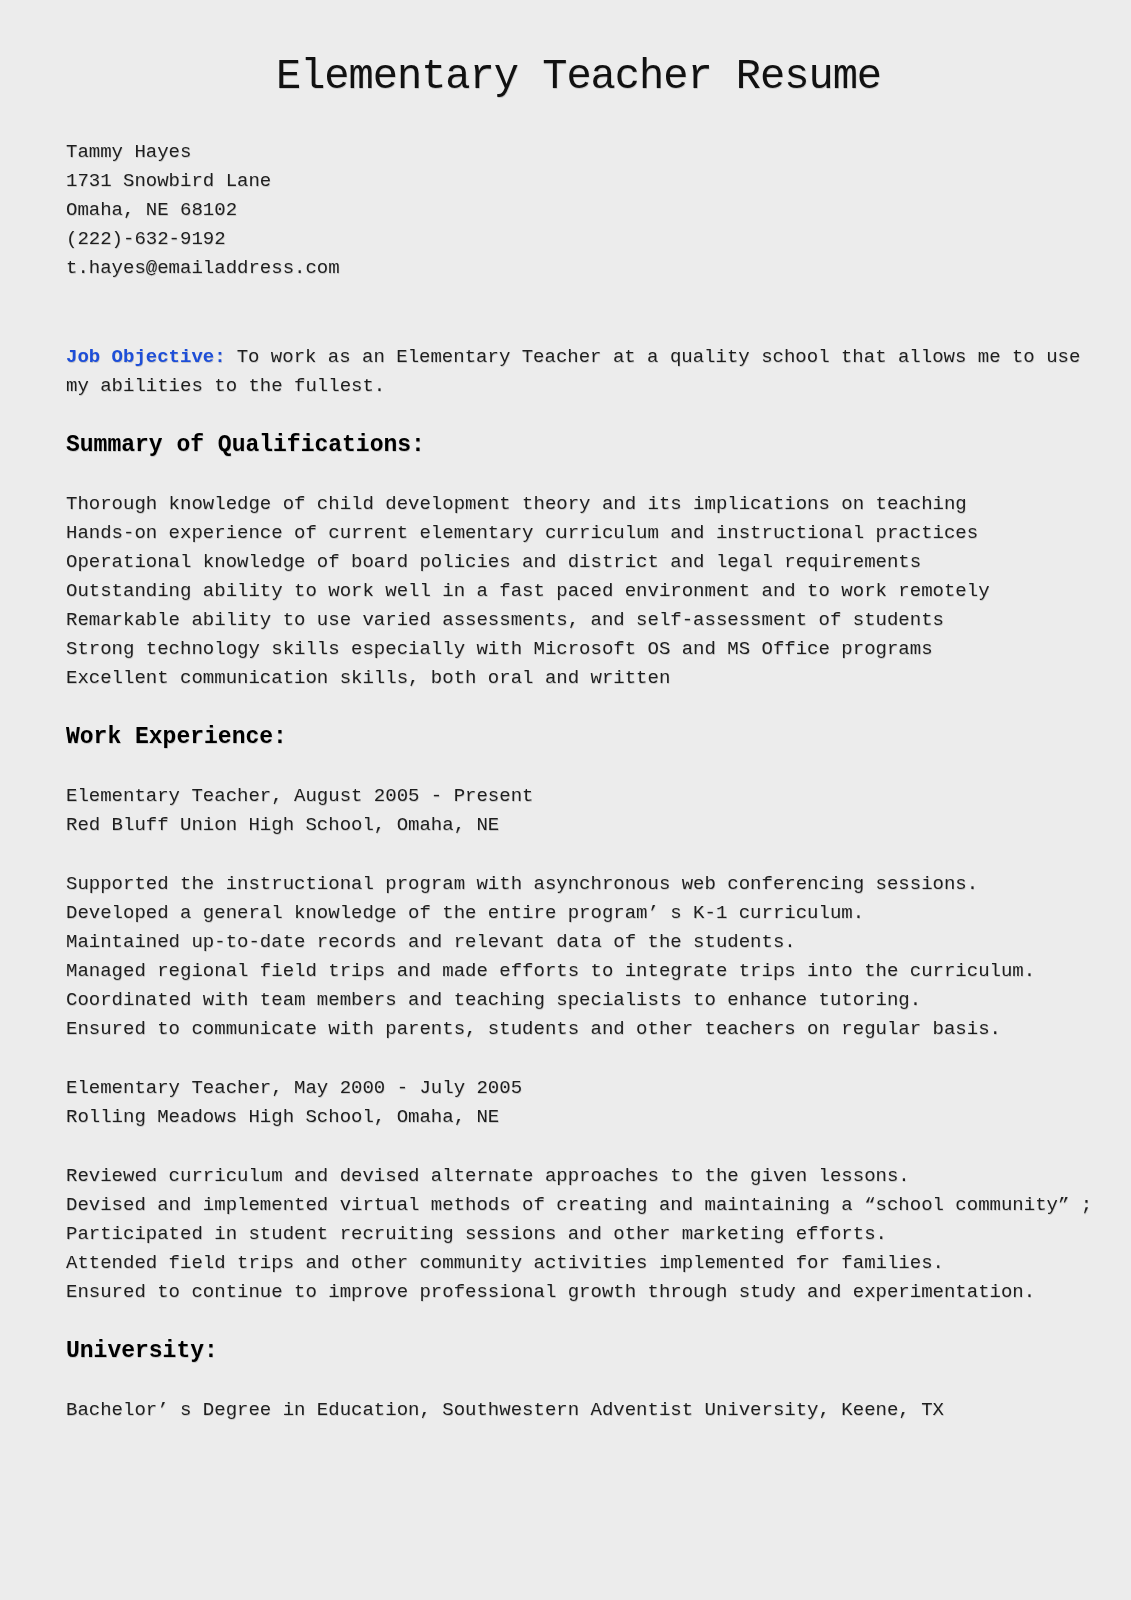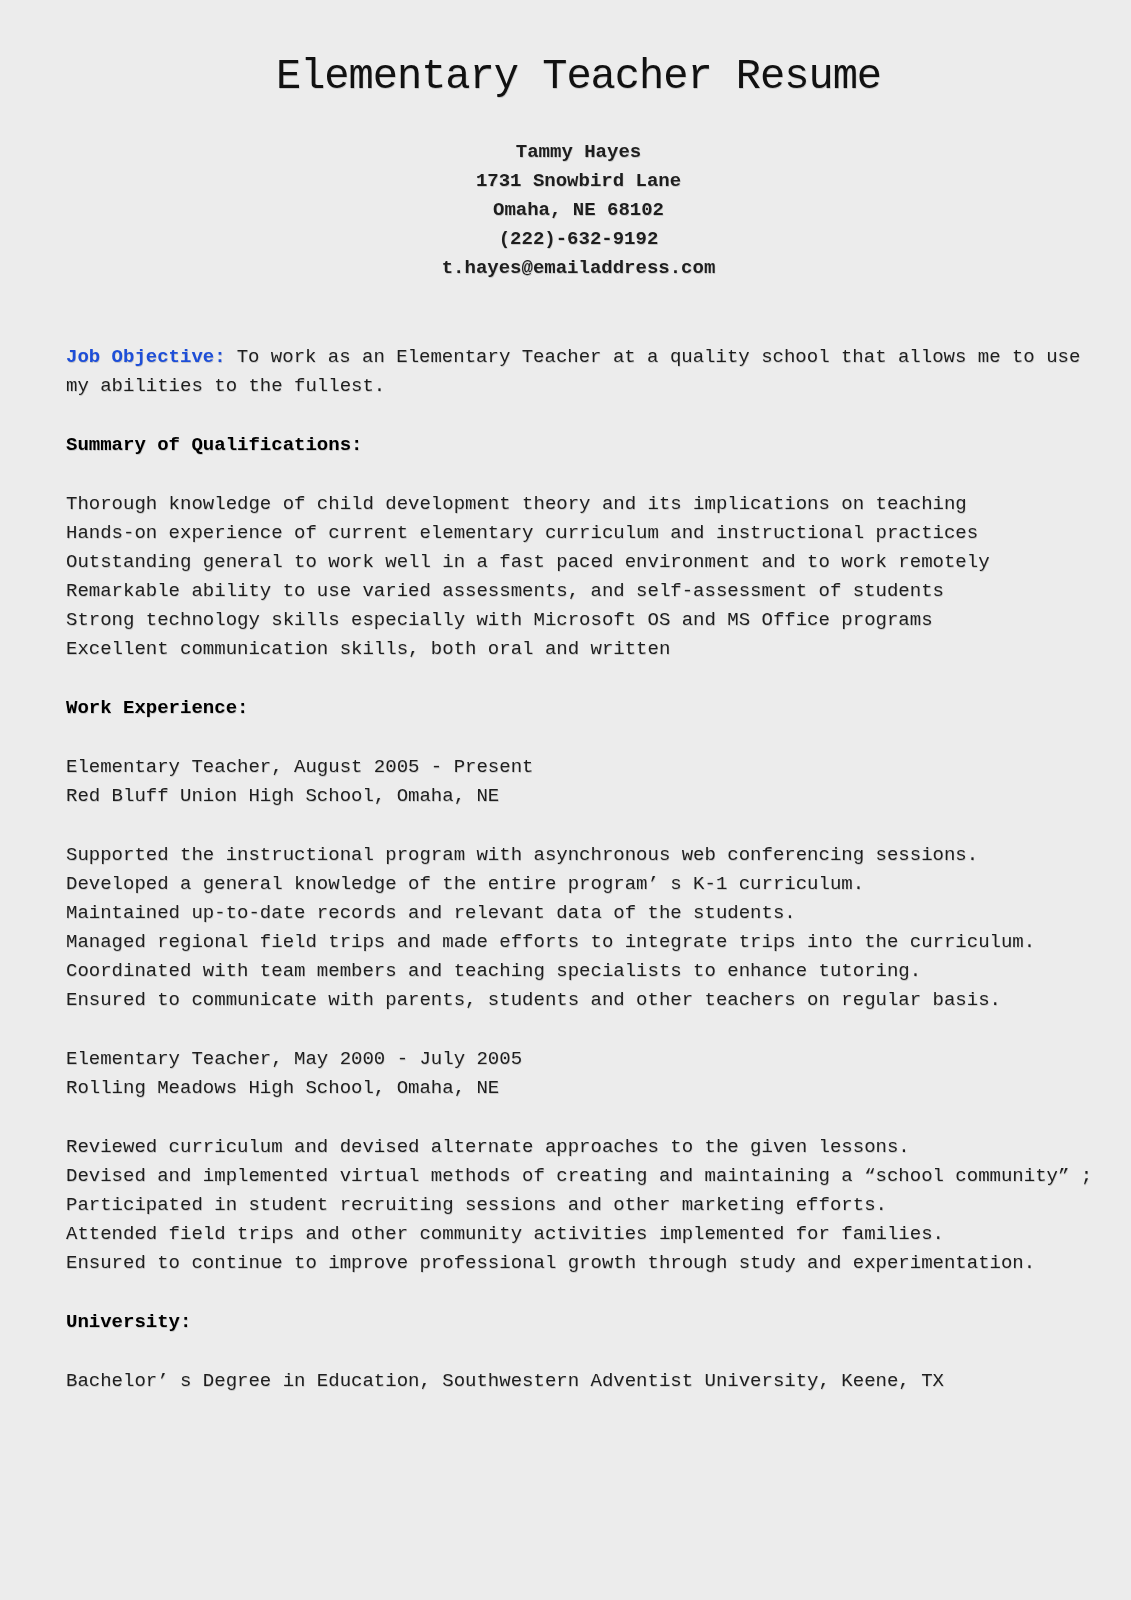--- a/index.html
+++ b/index.html
@@ -21,29 +21,27 @@
   .title {
     font-size: 42px;
     line-height: 58px;
     font-weight: normal;
     text-align: center;
     color: #111;
     letter-spacing: -1px;
   }
   .contact {
     margin-top: 32px;
-    text-align: center;
-    font-weight: bold;
   }
   .contact div { white-space: pre; }
   .block { margin-top: 30px; }
   .dbl-gap { margin-top: 60px; }
   .objective-p { max-width: 1025px; }
   .sec-heading {
-    font-size: 19px;
+    font-size: 23px;
     line-height: 29px;
     font-weight: bold;
     color: #000;
   }
   .inline-heading {
     font-weight: bold;
     color: #1d4ed8;
     margin-right: 11px;
   }
   .lines div { white-space: pre; }
@@ -63,21 +61,22 @@
     <div>t.hayes@emailaddress.com</div>
   </div>
 
   <p class="block dbl-gap objective-p"><span class="inline-heading">Job Objective:</span><span>To work as an Elementary Teacher at a quality school that allows me to use my abilities to the fullest.</span></p>
 
   <h2 class="block sec-heading">Summary of Qualifications:</h2>
 
   <div class="block lines">
     <div>Thorough knowledge of child development theory and its implications on teaching</div>
     <div>Hands-on experience of current elementary curriculum and instructional practices</div>
-    <div>Outstanding general to work well in a fast paced environment and to work remotely</div>
+    <div>Operational knowledge of board policies and district and legal requirements</div>
+    <div>Outstanding ability to work well in a fast paced environment and to work remotely</div>
     <div>Remarkable ability to use varied assessments, and self-assessment of students</div>
     <div>Strong technology skills especially with Microsoft OS and MS Office programs</div>
     <div>Excellent communication skills, both oral and written</div>
   </div>
 
   <h2 class="block sec-heading">Work Experience:</h2>
 
   <div class="block lines">
     <div>Elementary Teacher, August 2005 - Present</div>
     <div>Red Bluff Union High School, Omaha, NE</div>

